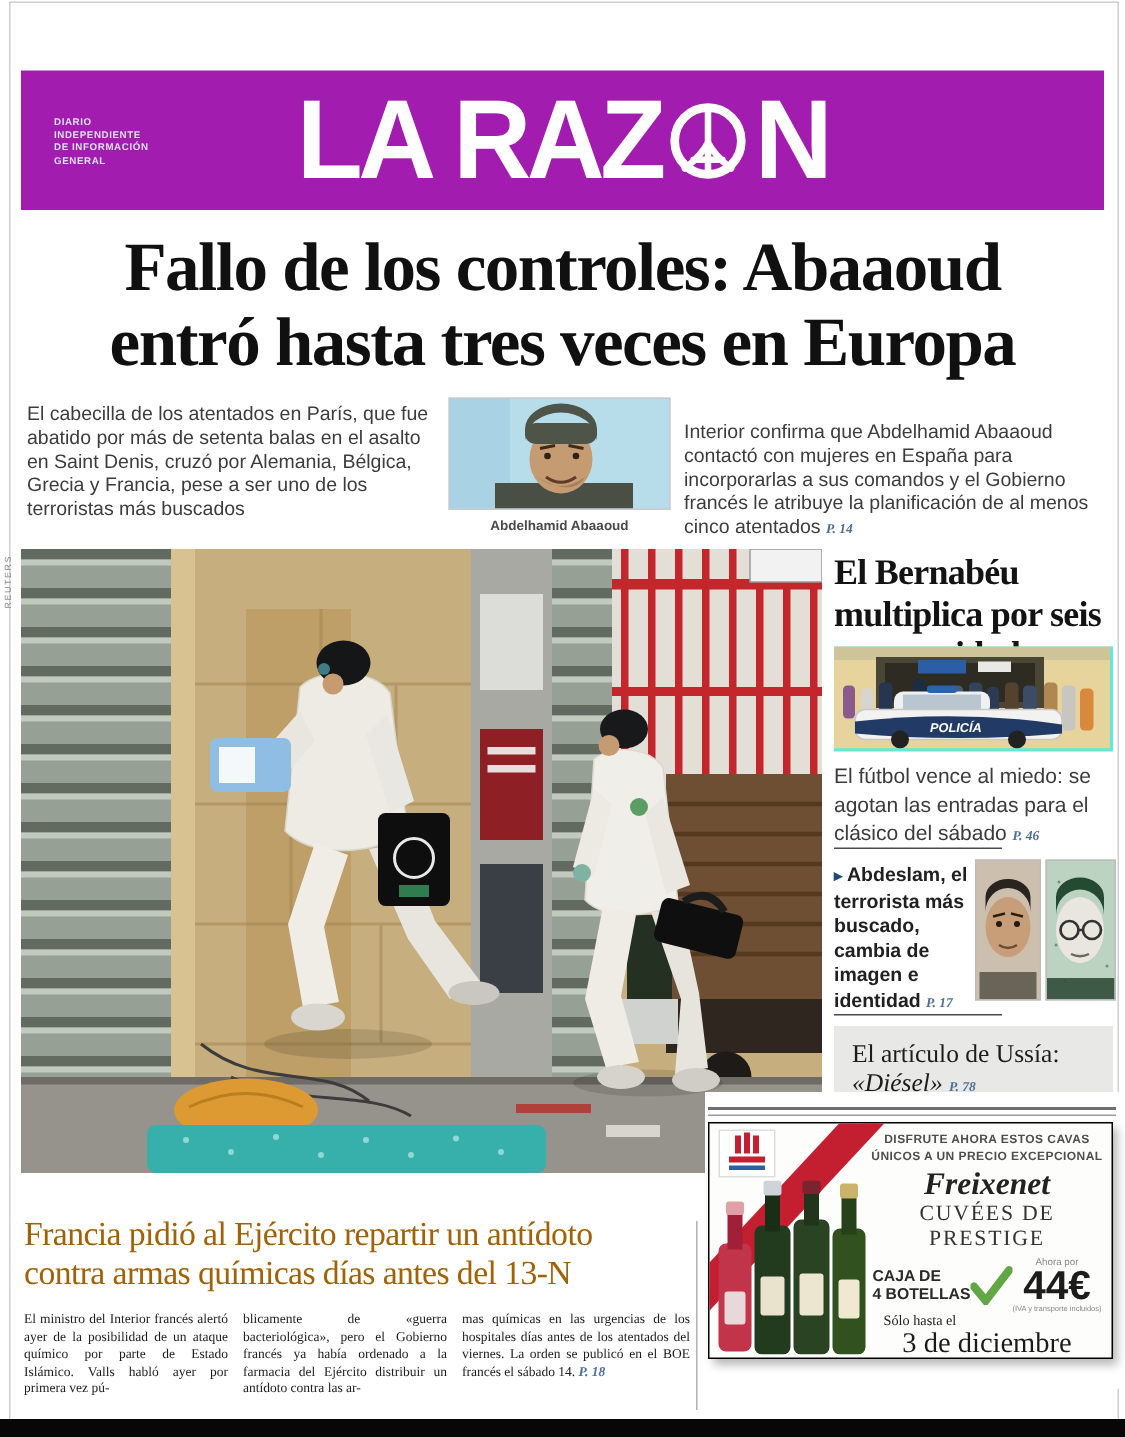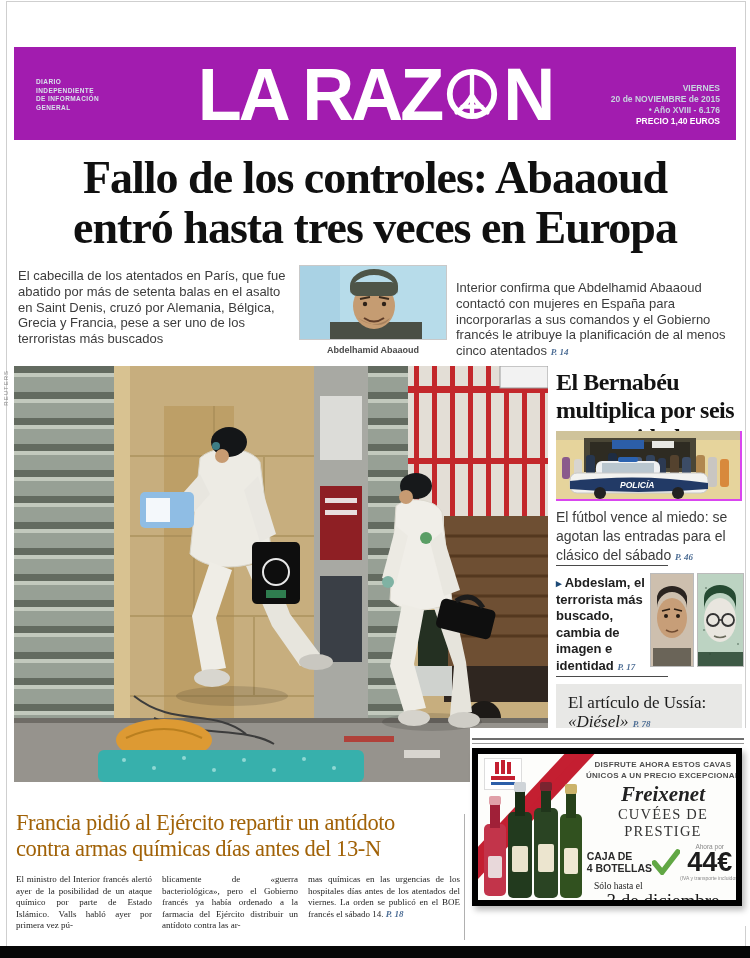--- a/index.html
+++ b/index.html
@@ -43,21 +43,21 @@
   
   .mainphoto { left:14px; top:366px; width:534px; height:416px; background:#c7ae7e; }
   .credit { left:3px; top:370px; writing-mode:vertical-rl; transform:rotate(180deg);
             font-size:6px; letter-spacing:1px; color:#8a8a8a; }
   .photo-cap { left:16px; top:789px; width:448px; font-size:9px; line-height:12px; color:#2e2e2e; }
 
   
   .bern-head { left:556px; top:369px; width:188px; font-family:"Liberation Serif", serif;
                font-weight:700; font-size:24px; line-height:27.5px;
                letter-spacing:-.5px; color:#131313; }
-  .police-photo { left:556px; top:431px; width:186px; height:70px; background:#d946ef; }
+  .police-photo { left:556px; top:431px; width:186px; height:70px; background:#5eead4; }
   .futbol { left:556px; top:508px; width:190px; font-size:14px; line-height:19px;
             font-weight:500; color:#3b3b3b; }
   .rule { height:1px; background:#4a4a4a; }
   .abdeslam-txt { left:556px; top:575px; width:90px; font-size:13px;
                   line-height:16.5px; font-weight:bold; color:#202020; }
   .bullet { color:#1d4a77; font-size:11px; }
   .mug { top:573px; height:94px; border:1px solid #bbb; background:#cdbfae; }
   .ussia { left:556px; top:684px; width:186px; height:56px; background:#e8e8e6;
            padding:9px 12px; font-family:"Liberation Serif", serif;
            font-size:17px; line-height:19px; color:#1c1c1c; }
@@ -69,21 +69,21 @@
               letter-spacing:-.4px; color:#a16207; white-space:nowrap; }
   .bodycol { top:874px; font-family:"Liberation Serif", serif; font-size:9px;
              line-height:11.5px; color:#1d1d1d; text-align:justify; }
   .vrule { left:464px; top:814px; width:1px; height:126px; background:#b0b0b0; }
 
   
   .ad-panel { left:470px; top:728px; width:276px; height:198px; background:#ffffff; }
   .ad-rule1 { left:2px; top:10px; width:272px; height:2px; background:#6d6d6d; }
   .ad-rule2 { left:2px; top:15px; width:272px; height:1px; background:#9a9a9a; }
   .ad-box { left:2px; top:20px; width:270px; height:158px; background:#fdfdfb;
-            border:6px solid #000000; box-shadow:3px 4px 6px rgba(0,0,0,.28);
+            border:1px solid #000000; box-shadow:3px 4px 6px rgba(0,0,0,.28);
             overflow:hidden; }
   .ribbon { background:#c41f31; transform:rotate(-47deg); }
   .ad-text { left:106px; top:6px; width:158px; text-align:center; }
   .ad-tag { font-size:8px; line-height:10.5px; font-weight:bold;
             letter-spacing:.3px; color:#4e4e4e; }
   .ad-brand { font-family:"Liberation Serif", serif; font-style:italic; font-weight:700;
               font-size:21px; line-height:23px; color:#222222; margin-top:2px; }
   .ad-product { font-family:"Liberation Serif", serif; font-size:14.5px;
                 letter-spacing:1.2px; color:#333333; }
   .offer-row { display:flex; align-items:center; justify-content:center;
@@ -115,26 +115,20 @@
     <div class="abs title-row">
       <span class="title-txt">LA RAZ</span>
       <span style="display:inline-flex;margin:0 1px;">
         <svg width="56" height="56" viewBox="0 0 58 58">
           <circle cx="29" cy="29" r="23" fill="none" stroke="#ffffff" stroke-width="6"></circle>
           <path d="M29 6 L29 52 M29 30 C25 38 18 44 13 48 M29 30 C33 38 40 44 45 48 M19 42 L39 42" stroke="#ffffff" stroke-width="4.5" fill="none" stroke-linecap="round"></path>
         </svg>
       </span>
       <span class="title-txt">N</span>
     </div>
-    <div class="abs datebox">
-      <div>VIERNES</div>
-      <div>20 de NOVIEMBRE de 2015</div>
-      <div>• Año XVIII - 6.176</div>
-      <div class="price">PRECIO 1,40 EUROS</div>
-    </div>
   </div>
 
   <div class="abs headline">
     <div>Fallo de los controles: Abaaoud</div>
     <div>entró hasta tres veces en Europa</div>
   </div>
 
   <div class="abs deck deck-left">El cabecilla de los atentados en París, que fue abatido por más de setenta balas en el asalto en Saint Denis, cruzó por Alemania, Bélgica, Grecia y Francia, pese a ser uno de los terroristas más buscados</div>
 
   <div class="abs portrait">

